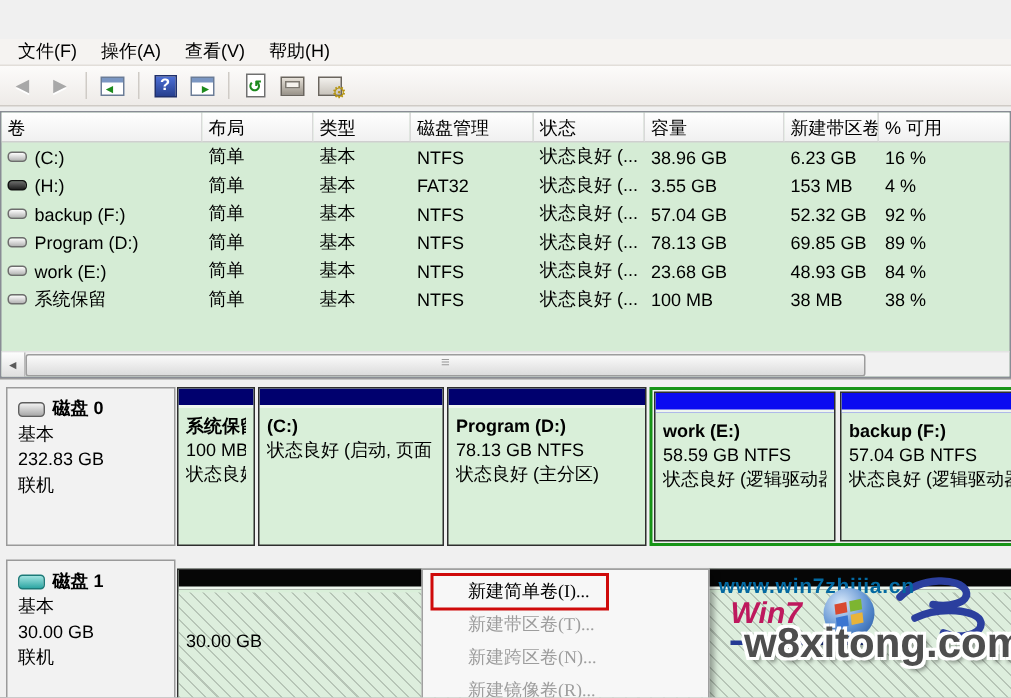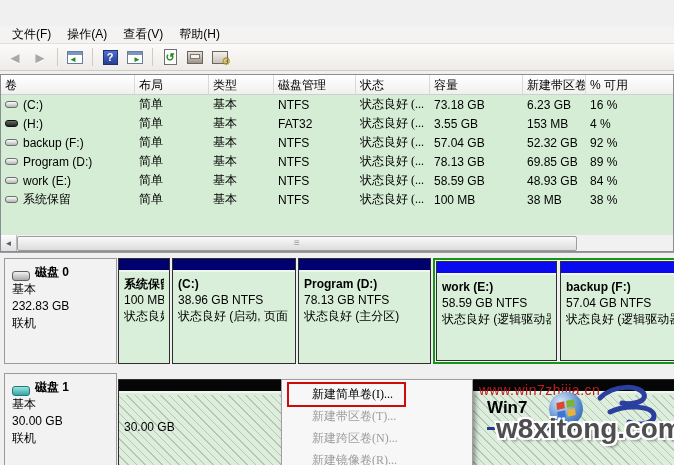--- a/index.html
+++ b/index.html
@@ -64,41 +64,41 @@
     position:absolute; left:0; top:74px; width:674px; height:178px;
     border:1px solid #898c95; background:#d5ecd5; overflow:hidden;
   }
   .thead { display:flex; height:20px; }
   .th {
     background:linear-gradient(#ffffff,#f0f0f0); border-right:1px solid #d9d9d9; border-bottom:1px solid #cfcfcf;
     padding:2px 4px; white-space:nowrap; overflow:hidden; flex:none;
   }
   .tr { display:flex; height:19px; align-items:center; }
   .td { padding:0 4px; white-space:nowrap; overflow:hidden; flex:none; }
-  .c0{width:134px;} .c1{width:74px;} .c2{width:65px;} .c3{width:82px;} .c4{width:74px;font-family:Liberation Serif, serif;} .c5{width:93px;} .c6{width:63px;} .c7{width:89px;}
+  .c0{width:134px;} .c1{width:74px;} .c2{width:65px;} .c3{width:82px;} .c4{width:74px;} .c5{width:93px;} .c6{width:63px;} .c7{width:89px;}
   .td.c0 { display:flex; align-items:center; gap:5px; }
   .drive-ic { flex:none; width:13px; height:7px; border:1px solid #6d6d6d; border-radius:3px;
     background:linear-gradient(#fdfdfd,#b5b5b5); }
   .drive-ic.dark { background:linear-gradient(#6a6a6a,#222); border-color:#111; }
   .hscroll {
     position:absolute; left:0; bottom:0; width:672px; height:17px; background:#f1f1f1; border-top:1px solid #e3e3e3;
     display:flex; align-items:center;
   }
   .sb-arrow { width:16px; height:17px; display:flex; align-items:center; justify-content:center;
     font-size:8px; color:#5a5a5a; background:linear-gradient(#fdfdfd,#ddd); border-right:1px solid #bbb; }
   .sb-thumb { width:560px; height:15px; margin:0 0 0 0; background:linear-gradient(#fafafa,#dcdcdc);
     border:1px solid #9d9d9d; border-radius:2px; position:relative; }
   .sb-thumb::after { content:"≡"; position:absolute; left:50%; top:50%; transform:translate(-50%,-58%); color:#9a9a9a; font-size:10px; }
   
   .disk-area { position:absolute; left:0; top:252px; width:674px; height:213px; background:#f0f0f0; border-top:1px solid #9b9b9b; }
   .disk-info {
     position:absolute; left:4px; width:113px; border:1px solid #9a9a9a; background:#f2f2f2; padding:5px 7px;
     line-height:17px;
   }
-  .disk-info .dname { font-weight:bold; display:flex; align-items:flex-end; gap:5px; }
+  .disk-info .dname { font-weight:bold; display:flex; align-items:center; gap:5px; }
   .hdd-ic { flex:none; width:18px; height:10px; border:1px solid #5f5f5f; border-radius:3px; background:linear-gradient(#f2f2f2,#a9a9a9); }
   .hdd-ic.sel { background:linear-gradient(#9fe3e0,#2fa7a4); border-color:#1c7a78; }
   .part {
     position:absolute; top:0; bottom:0; border:1px solid #2e2e2e; background:#d9efd9; overflow:hidden;
   }
   .part .bar { height:13px; border-bottom:2px solid #eef6ee; }
   .bar.primary { background:#00006e; }
   .bar.logical { background:#0a0af0; }
   .bar.unalloc { background:#060606; }
   .part .ptxt { padding:4px 5px 0 5px; line-height:16px; }
@@ -115,22 +115,22 @@
   
   .ctx-menu {
     position:absolute; left:281px; top:379px; width:192px; z-index:40;
     background:#f7f7f7; border:1px solid #a0a0a0; box-shadow:3px 3px 4px rgba(0,0,0,.35);
     padding:3px 2px;
   }
   .ctx-item { height:22px; line-height:22px; padding-left:28px; white-space:nowrap;font-family:Liberation Serif, serif; }
   .ctx-item.disabled { color:#9d9d9d; }
   .red-annot { position:absolute; left:5px; top:2px; width:119px; height:25px; border:2px solid #cf0a0a; pointer-events:none; }
   
-  .wm-red { position:absolute; left:479px; top:382px; z-index:60; color:#b91c1c; font-weight:normal; font-size:14px; letter-spacing:.5px; }
-  .wm-win7 { position:absolute; left:487px; top:398px; z-index:60; color:#000000; font-weight:bold; font-size:17px; }
+  .wm-red { position:absolute; left:479px; top:382px; z-index:60; color:#0369a1; font-weight:bold; font-size:14px; letter-spacing:.5px; }
+  .wm-win7 { position:absolute; left:487px; top:398px; z-index:60; color:#be185d; font-weight:bold; font-style:italic; font-size:20px; }
   .wm-underline { position:absolute; left:487px; top:427px; z-index:60; width:92px; height:3px; background:#233a93; }
   .wm-flag { position:absolute; left:549px; top:392px; z-index:61; width:34px; height:34px; border-radius:50%;
     background:radial-gradient(circle at 35% 30%, #d9e9fa, #5b8fd0 55%, #1d4f9c); display:flex; align-items:center; justify-content:center; }
   .flag-grid { width:18px; height:16px; display:grid; grid-template-columns:8px 8px; grid-template-rows:7px 7px; gap:2px; transform:rotate(-6deg) skewY(-6deg); }
   .fg1{background:#d94a31;} .fg2{background:#7db531;} .fg3{background:#3b76d1;} .fg4{background:#e8b33a;}
   .wm-swirl { position:absolute; left:592px; top:382px; z-index:59; }
   .wm-gray { position:absolute; left:496px; top:413px; z-index:62; color:#4e4e4e; font-weight:bold; font-size:28px;
     text-shadow:-2px -2px 0 #fff, 2px -2px 0 #fff, -2px 2px 0 #fff, 2px 2px 0 #fff, 3px 3px 3px rgba(0,0,0,.45); }
 </style>
 </head>
@@ -194,21 +194,21 @@
 
     <div class="tr">
       <div class="td c0">
           <span class="drive-ic"></span>
           <span>(C:)</span>
         </div>
       <div class="td c1">简单</div>
       <div class="td c2">基本</div>
       <div class="td c3">NTFS</div>
       <div class="td c4">状态良好 (...</div>
-      <div class="td c5">73.18 GB</div>
+      <div class="td c5">38.96 GB</div>
       <div class="td c6">6.23 GB</div>
       <div class="td c7">16 %</div>
     </div>
     <div class="tr">
       <div class="td c0">
           <span class="drive-ic dark"></span>
           <span>(H:)</span>
         </div>
       <div class="td c1">简单</div>
       <div class="td c2">基本</div>
@@ -246,21 +246,21 @@
     </div>
     <div class="tr">
       <div class="td c0">
           <span class="drive-ic"></span>
           <span>work (E:)</span>
         </div>
       <div class="td c1">简单</div>
       <div class="td c2">基本</div>
       <div class="td c3">NTFS</div>
       <div class="td c4">状态良好 (...</div>
-      <div class="td c5">58.59 GB</div>
+      <div class="td c5">23.68 GB</div>
       <div class="td c6">48.93 GB</div>
       <div class="td c7">84 %</div>
     </div>
     <div class="tr">
       <div class="td c0">
           <span class="drive-ic"></span>
           <span>系统保留</span>
         </div>
       <div class="td c1">简单</div>
       <div class="td c2">基本</div>
@@ -294,21 +294,20 @@
         <div class="ptxt">
           <div class="pname">系统保留</div>
           <div>100 MB NTFS</div>
           <div>状态良好 (系统</div>
         </div>
       </div>
       <div class="part" style="left:54px; width:124px;">
         <div class="bar primary"></div>
         <div class="ptxt">
           <div class="pname">(C:)</div>
-          <div>38.96 GB NTFS</div>
           <div>状态良好 (启动, 页面</div>
         </div>
       </div>
       <div class="part" style="left:180px; width:133px;">
         <div class="bar primary"></div>
         <div class="ptxt">
           <div class="pname">Program (D:)</div>
           <div>78.13 GB NTFS</div>
           <div>状态良好 (主分区)</div>
         </div>

